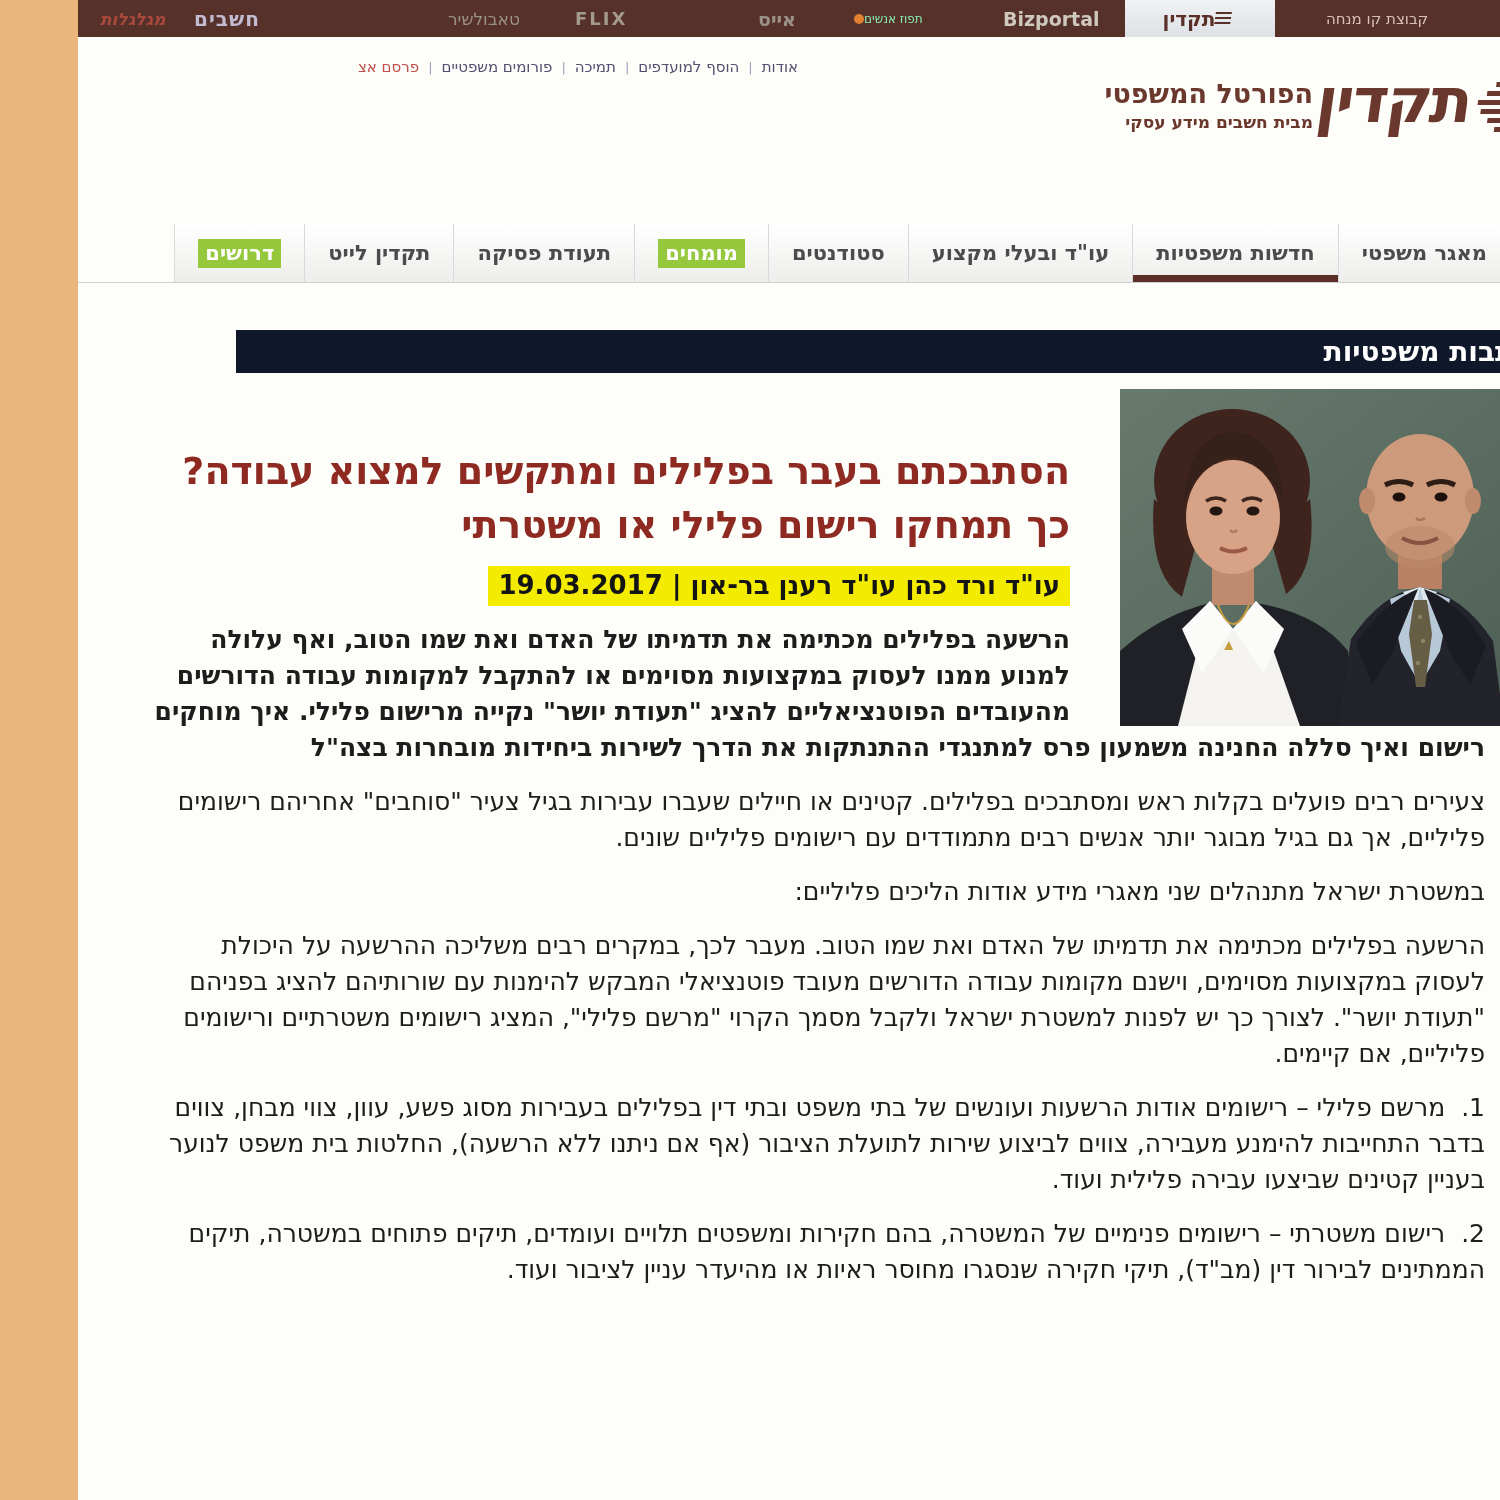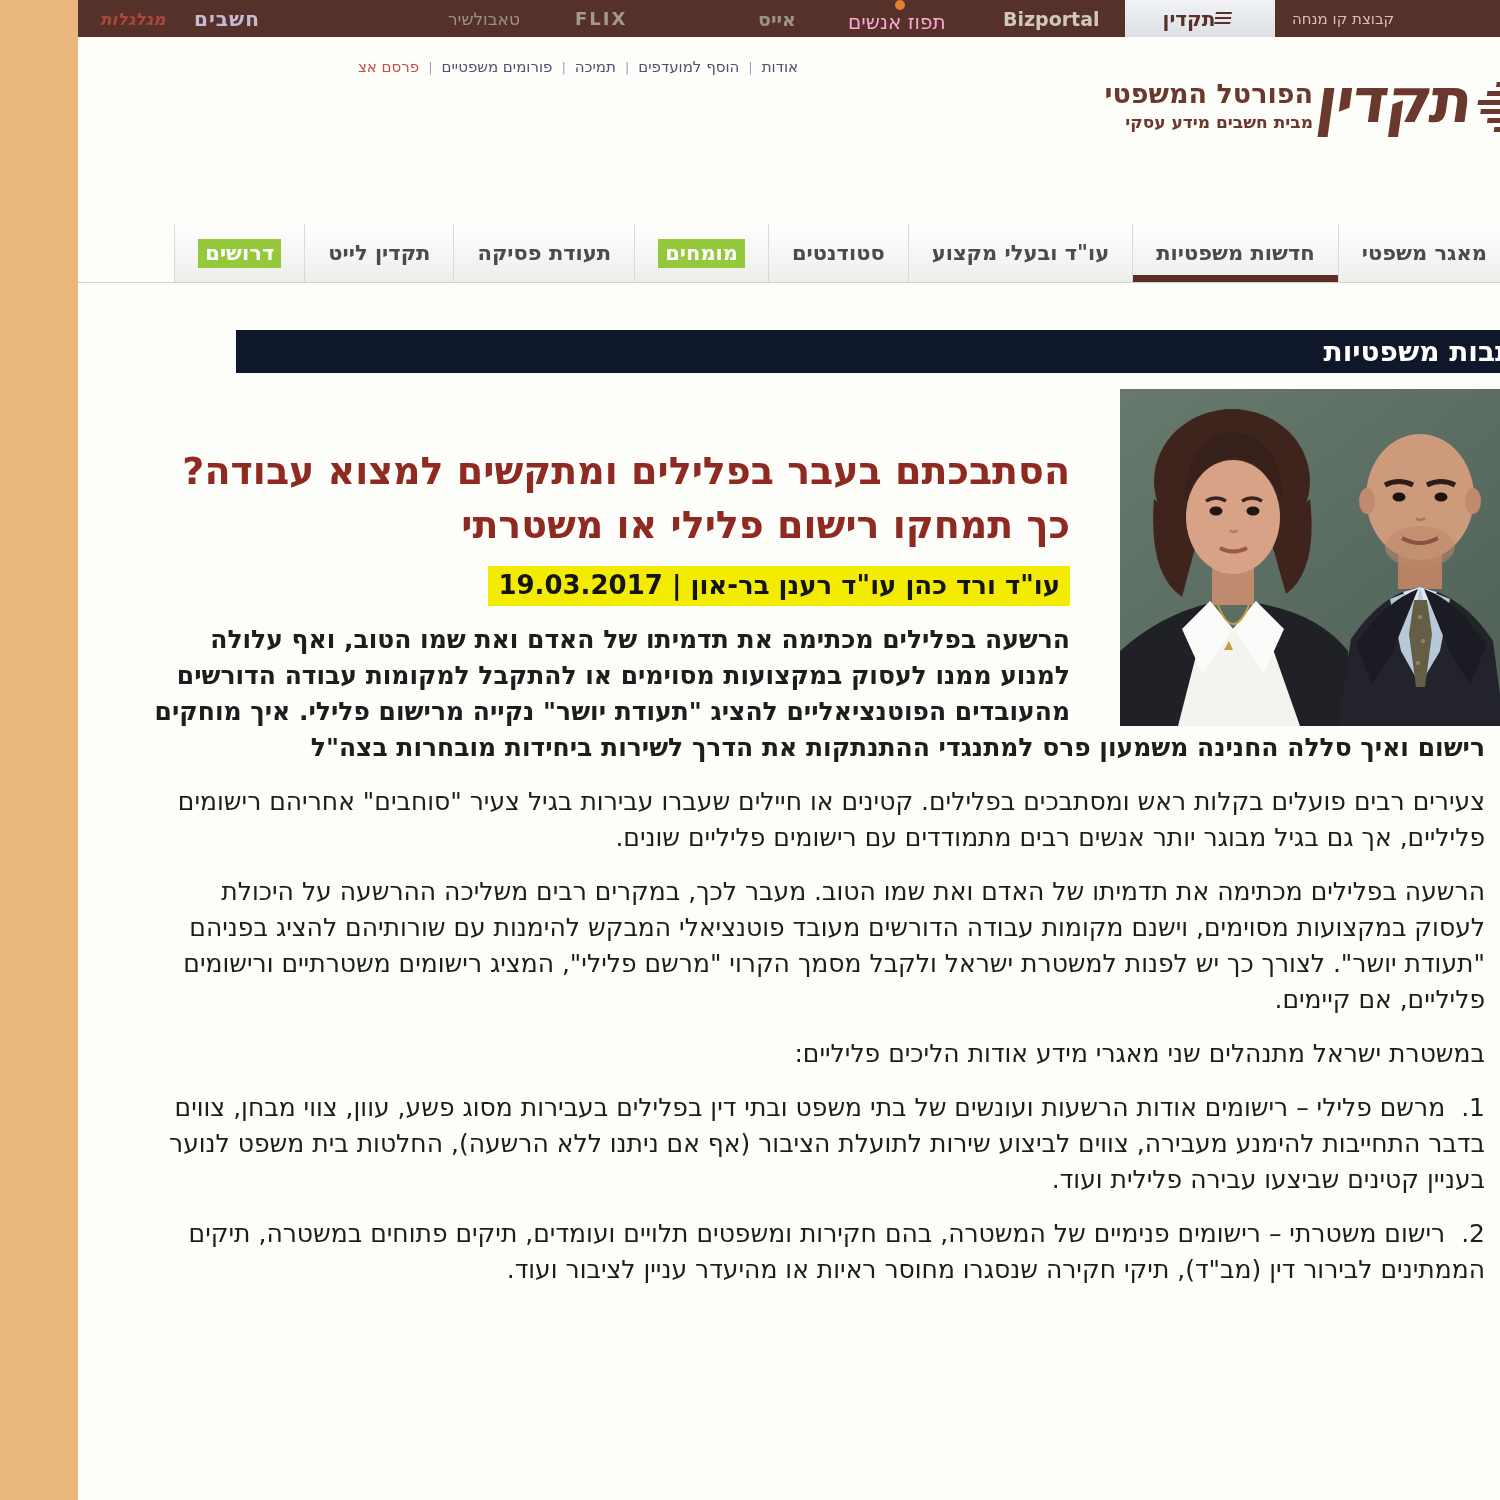--- a/index.html
+++ b/index.html
@@ -14,28 +14,28 @@
   }
 
   
   .topbar { position:absolute; top:0; left:0; width:100%; height:37px; background:#56312a; }
   .brand { position:absolute; top:0; height:37px; display:flex; align-items:center; white-space:nowrap; cursor:pointer; }
   .b-meguglot  { left:22px;  color:#a8493c; font-style:italic; font-weight:bold; font-size:17px; }
   .b-hashavim  { left:116px; color:#c3bbd2; font-weight:bold; font-size:20px; letter-spacing:1px; }
   .b-tabu      { left:370px; color:#9b9186; font-size:17px; }
   .b-flix      { left:497px; color:#a39a8e; font-weight:bold; font-size:18px; letter-spacing:2px; }
   .b-ace       { left:680px; color:#9b9186; font-weight:bold; font-size:19px; }
-  .b-tapuz     { left:770px; color:#f9a8d4; font-size:20px;flex-direction:column; }
+  .b-tapuz     { left:770px; color:#86efac; font-size:12px; }
   .b-tapuz .dot { width:10px; height:10px; border-radius:50%; background:#e08030; display:inline-block; margin-left:6px; }
   .b-biz       { left:925px; color:#cfc8bd; font-weight:bold; font-size:19px; }
   .b-takdin-tab{ left:1047px; width:150px; justify-content:center;
                  background:linear-gradient(#f0f2f4,#dde1e5); color:#5a2f28; font-weight:bold; font-size:20px; }
   .mini-lines  { width:16px; height:13px; display:inline-block; margin-right:6px;
                  background:repeating-linear-gradient(#5a2f28 0 2px, rgba(0,0,0,0) 2px 5px); transform:skewX(-8deg); }
-  .b-kav       { left:1214px; color:#d9c0b4; font-size:15px; }
+  .b-kav       { left:1248px; color:#d9c0b4; font-size:15px; }
 
   
   .toplinks { position:absolute; top:58px; left:100px; width:620px; direction:rtl;
               display:flex; gap:9px; font-size:15px; color:#52506e; align-items:center; }
   .toplinks .lnk { cursor:pointer; }
   .toplinks .sep { color:#9aa0c0; font-size:13px; }
   .toplinks .red { color:#c0504a; }
 
   
   .logo { position:absolute; top:68px; right:11px; display:flex; align-items:flex-end; cursor:pointer; }
@@ -214,19 +214,19 @@
       <path d="M366,256 Q338,212 304,200 L330,264 L350,296 Z" fill="#1b1c23"></path>
     </g>
   </svg>
 
   <div class="article">
     <div class="photo-spacer"></div>
     <h1 class="headline">הסתבכתם בעבר בפלילים ומתקשים למצוא עבודה? כך תמחקו רישום פלילי או משטרתי</h1>
     <div><span class="byline">עו"ד ורד כהן עו"ד רענן בר-און | 19.03.2017</span></div>
     <p class="intro">הרשעה בפלילים מכתימה את תדמיתו של האדם ואת שמו הטוב, ואף עלולה למנוע ממנו לעסוק במקצועות מסוימים או להתקבל למקומות עבודה הדורשים מהעובדים הפוטנציאליים להציג "תעודת יושר" נקייה מרישום פלילי. איך מוחקים רישום ואיך סללה החנינה משמעון פרס למתנגדי ההתנתקות את הדרך לשירות ביחידות מובחרות בצה"ל</p>
     <p class="para">צעירים רבים פועלים בקלות ראש ומסתבכים בפלילים. קטינים או חיילים שעברו עבירות בגיל צעיר "סוחבים" אחריהם רישומים פליליים, אך גם בגיל מבוגר יותר אנשים רבים מתמודדים עם רישומים פליליים שונים.</p>
+    <p class="para">במשטרת ישראל מתנהלים שני מאגרי מידע אודות הליכים פליליים:</p>
     <p class="para">הרשעה בפלילים מכתימה את תדמיתו של האדם ואת שמו הטוב. מעבר לכך, במקרים רבים משליכה ההרשעה על היכולת לעסוק במקצועות מסוימים, וישנם מקומות עבודה הדורשים מעובד פוטנציאלי המבקש להימנות עם שורותיהם להציג בפניהם "תעודת יושר". לצורך כך יש לפנות למשטרת ישראל ולקבל מסמך הקרוי "מרשם פלילי", המציג רישומים משטרתיים ורישומים פליליים, אם קיימים.</p>
-    <p class="para">במשטרת ישראל מתנהלים שני מאגרי מידע אודות הליכים פליליים:</p>
     <p class="list-item"><span class="num">1.</span><span>מרשם  פלילי – רישומים אודות הרשעות ועונשים של בתי משפט ובתי דין בפלילים בעבירות מסוג פשע, עוון, צווי מבחן, צווים בדבר התחייבות להימנע מעבירה, צווים לביצוע שירות לתועלת הציבור (אף אם ניתנו ללא הרשעה), החלטות בית משפט לנוער בעניין קטינים שביצעו עבירה פלילית ועוד.</span></p>
     <p class="list-item"><span class="num">2.</span><span>רישום  משטרתי – רישומים פנימיים של המשטרה, בהם חקירות ומשפטים תלויים ועומדים, תיקים פתוחים במשטרה, תיקים הממתינים לבירור דין (מב"ד), תיקי חקירה שנסגרו מחוסר ראיות או מהיעדר עניין לציבור ועוד.</span></p>
   </div>
 
 </div>
 
 </body></html>

